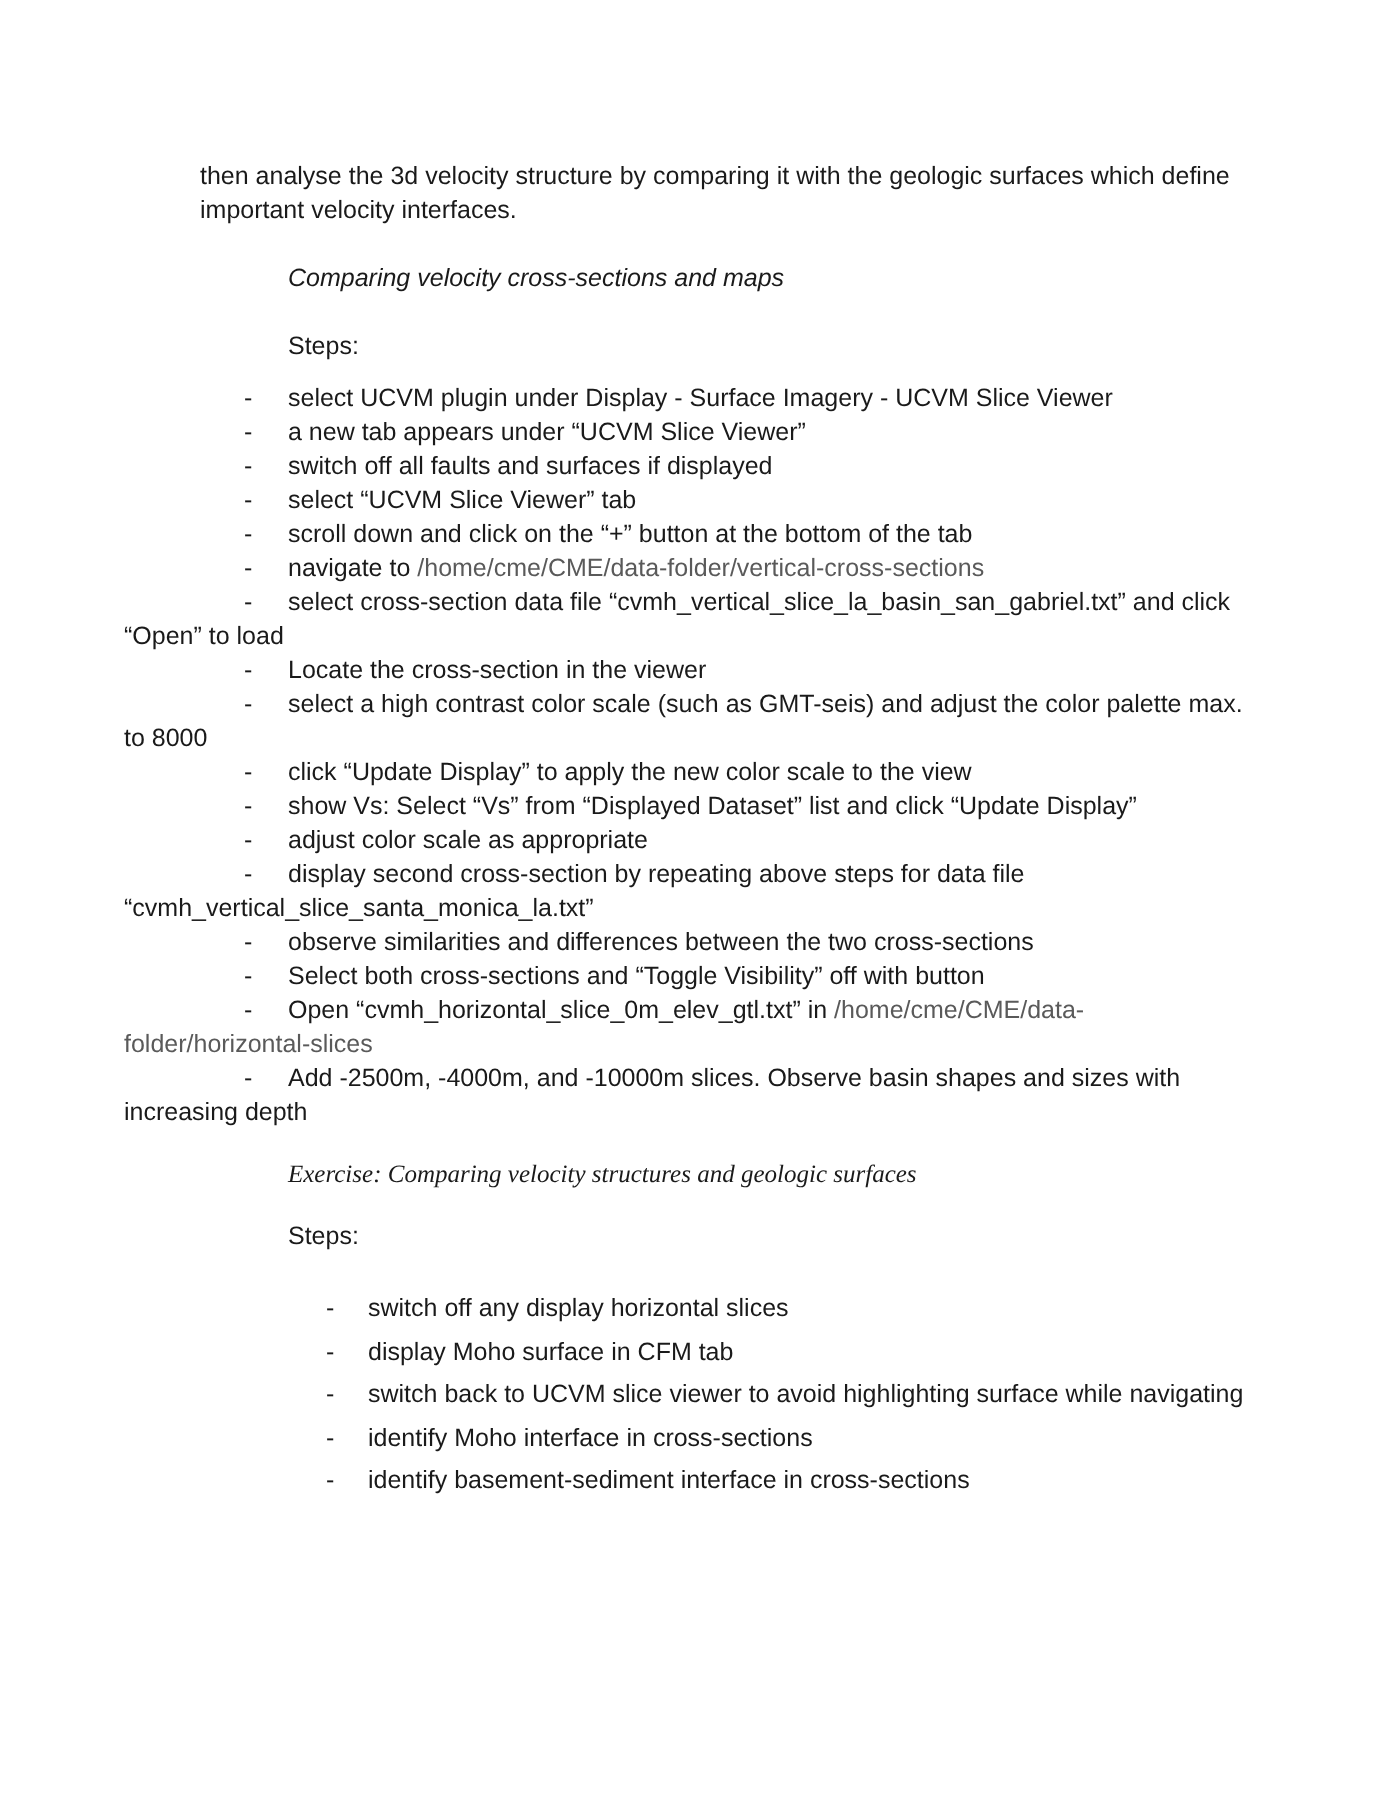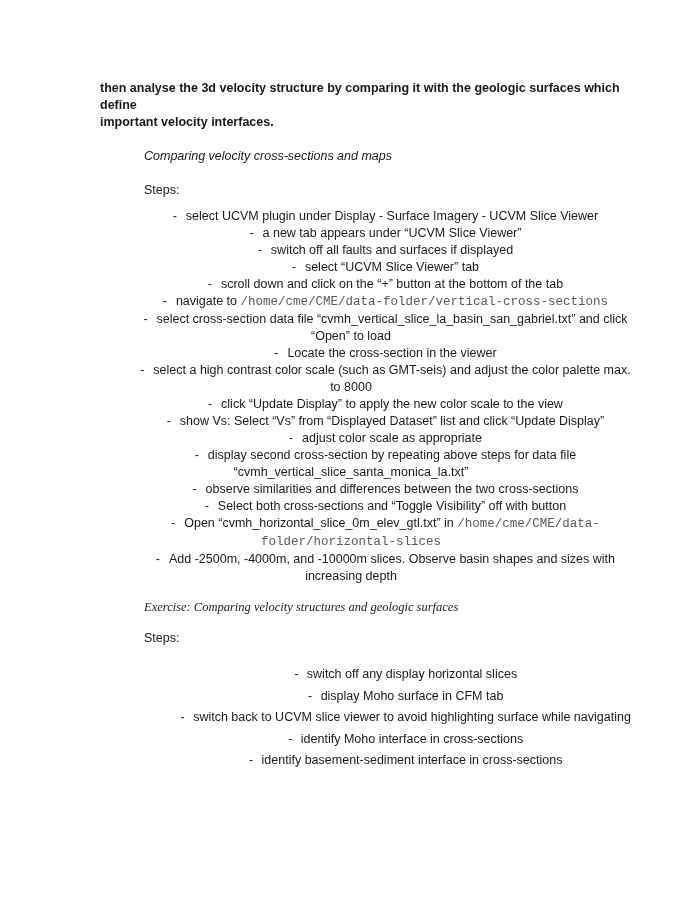--- a/index.html
+++ b/index.html
@@ -13,46 +13,46 @@
     font-size: 12.5px;
     line-height: 17px;
     color: #1a1a1a;
   }
   .content {
     position: absolute;
     left: 62px;
     top: 80px;
     width: 578px;
   }
-  .intro { margin: 0 0 0 38px; font-weight: bold; }
+  .intro { margin: 0 0 0 38px; }
   .heading {
     margin: 17px 0 0 82px;
     font-style: italic;
   }
   .heading2 { margin-top: 14px; font-family: Liberation Serif, serif; }
   .steps { margin: 17px 0 0 82px; }
   .steps2 { margin-top: 14px; }
-  .list { margin: 9px 0 0 0; text-align: center; }
+  .list { margin: 9px 0 0 0; }
   .list2 { margin-top: 19px; }
   .li {
     text-indent: 60px;
     white-space: nowrap;
   }
   .list2 .li {
     text-indent: 101px;
     margin-bottom: 4.5px;
   }
   .dash {
     display: inline-block;
     width: 22px;
     text-indent: 0;
   }
   .list2 .dash { width: 21px; }
   .mono {
-    font-family: Liberation Mono, monospace;
+    font-family: Liberation Sans, sans-serif;
     color: #5a5a5a;
     font-size: 12.5px;
   }
 </style>
 </head>
 <body>
 
 <div class="page">
   <div class="content">
 

